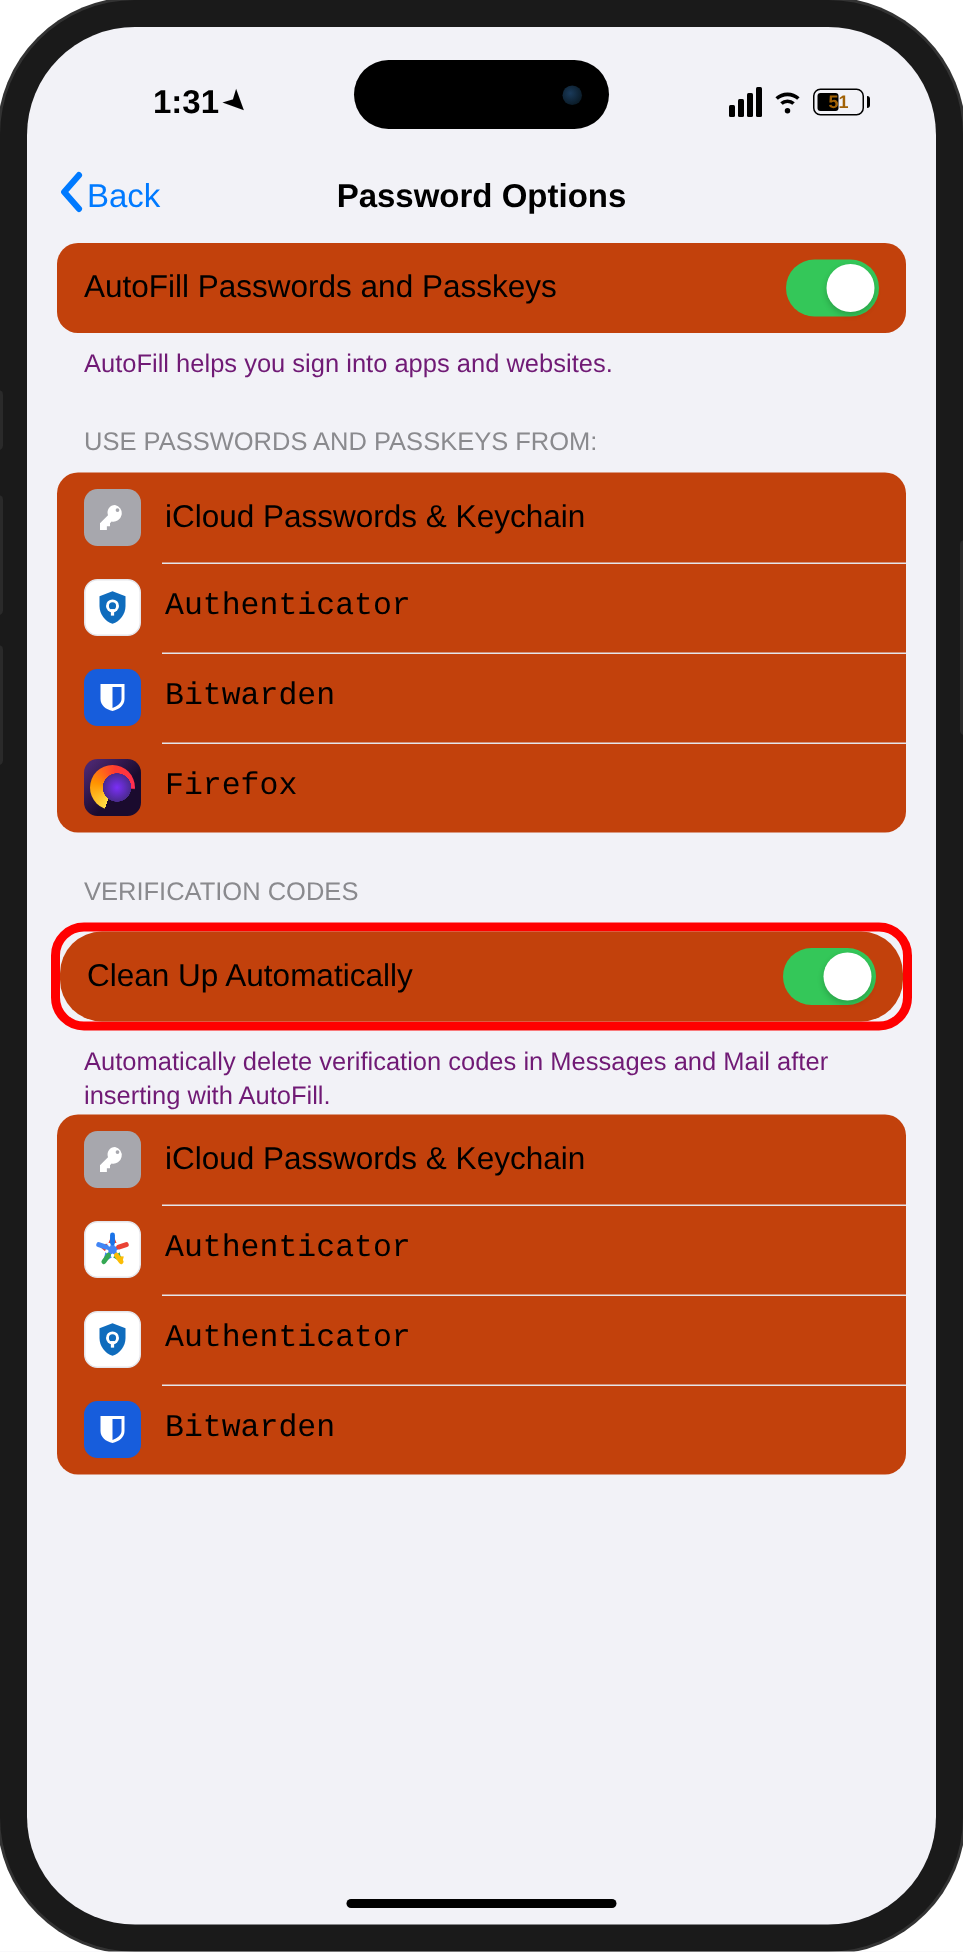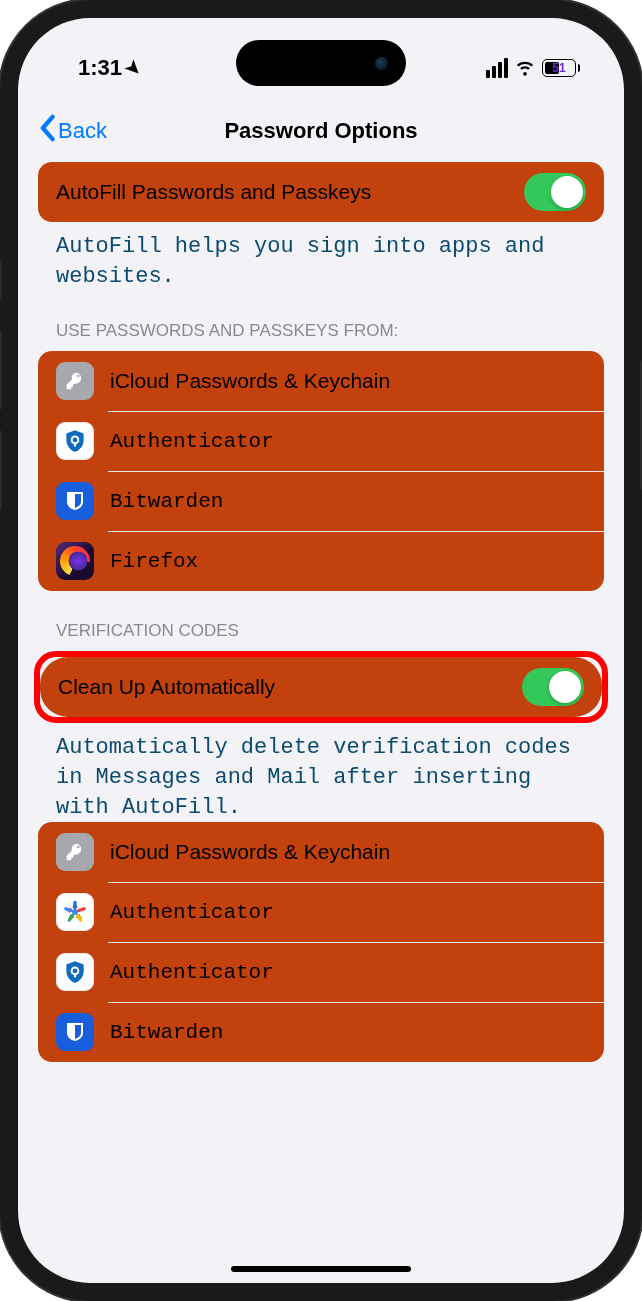--- a/index.html
+++ b/index.html
@@ -61,31 +61,31 @@
       top: 0;
       left: 0;
       right: 0;
       height: 80px;
       display: flex;
       align-items: center;
       justify-content: space-between;
       padding: 20px 44px 0 60px;
       z-index: 5;
     }
-    .status-left { display: flex; align-items: center; gap: 4px; font-size: 22px; font-weight: 600; }
+    .status-left { display: flex; align-items: center; gap: 4px; font-size: 22px; font-weight: 600; margin-left: 24px; }
     .status-right { display: flex; align-items: center; gap: 6px; }
     .nav-arrow-icon { transform: rotate(45deg); font-size: 18px; }
     .signal-bars { display: flex; align-items: flex-end; gap: 2px; }
     .signal-bars span { width: 4px; background: #000; border-radius: 1px; }
     .signal-bars span:nth-child(1){height:8px}.signal-bars span:nth-child(2){height:12px}.signal-bars span:nth-child(3){height:16px}.signal-bars span:nth-child(4){height:20px}
     .wifi-icon svg { width: 22px; height: 22px; }
     .battery { display: flex; align-items: center; gap: 2px; }
     .battery-body { width: 34px; height: 18px; border: 1.5px solid #000; border-radius: 5px; position: relative; padding: 2px; }
     .battery-fill { width: 51%; height: 100%; background: #000; border-radius: 2px; }
-    .battery-txt { position: absolute; inset: 0; display:flex; align-items:center; justify-content:center; font-size: 12px; font-weight: 700; color:#6d28d9; mix-blend-mode: difference;}
+    .battery-txt { position: absolute; inset: 0; display:flex; align-items:center; justify-content:center; font-size: 12px; font-weight: 700; color:#a16207; mix-blend-mode: difference;}
     .battery-tip { width: 2px; height: 8px; background: #000; border-radius: 0 2px 2px 0; }
     .content { padding-top: 80px; height: 100%; overflow: hidden; }
     .nav-header {
       display: flex;
       align-items: center;
       padding: 16px 20px 14px;
       position: relative;
     }
     .back-btn { display: flex; align-items: center; gap: 2px; color: #007aff; font-size: 22px; cursor: pointer;}
     .back-chevron svg { width: 18px; height: 28px; }
@@ -125,21 +125,21 @@
     .toggle .knob {
       position: absolute;
       right: 3px;
       top: 3px;
       width: 32px;
       height: 32px;
       background: #fff;
       border-radius: 50%;
       box-shadow: 0 2px 4px rgba(0,0,0,.2);
     }
-    .footer-text { color: #0c4a6e; font-size: 22px; padding: 10px 18px 0; line-height: 1.35; font-family: Liberation Mono, monospace; }
+    .footer-text { color: #701a75; font-size: 17px; padding: 10px 18px 0; line-height: 1.35; }
     .section-header { color: #8a8a8e; font-size: 17px; padding: 30px 18px 10px; text-transform: uppercase; letter-spacing: 0; }
     .app-icon { width: 38px; height: 38px; border-radius: 9px; flex-shrink: 0; display:flex; align-items:center; justify-content:center; }
     .icon-key { background: #a7a7ad; }
     .icon-key svg { width:20px; height:20px; fill:#fff; }
     .icon-authenticator-shield { background: #fff; border: 1px solid #e5e5ea; }
     .icon-authenticator-shield svg { width:26px; height:26px; }
     .icon-bitwarden { background: #175ddc; }
     .icon-bitwarden svg { width:24px; height:24px; fill:#fff; }
     .icon-firefox { background: linear-gradient(135deg, #4a266e 10%, #1a0b2e 60%); position:relative; overflow:hidden; }
     .icon-firefox::after { content:""; position:absolute; inset:4px; border-radius:50%; background: radial-gradient(circle at 60% 50%, #7b2ff7 0%, #4a2a8f 40%, transparent 41%), conic-gradient(from 200deg, #ffdd44, #ff9500, #ff3b30, #ff2d55 70%, transparent 71%);}

